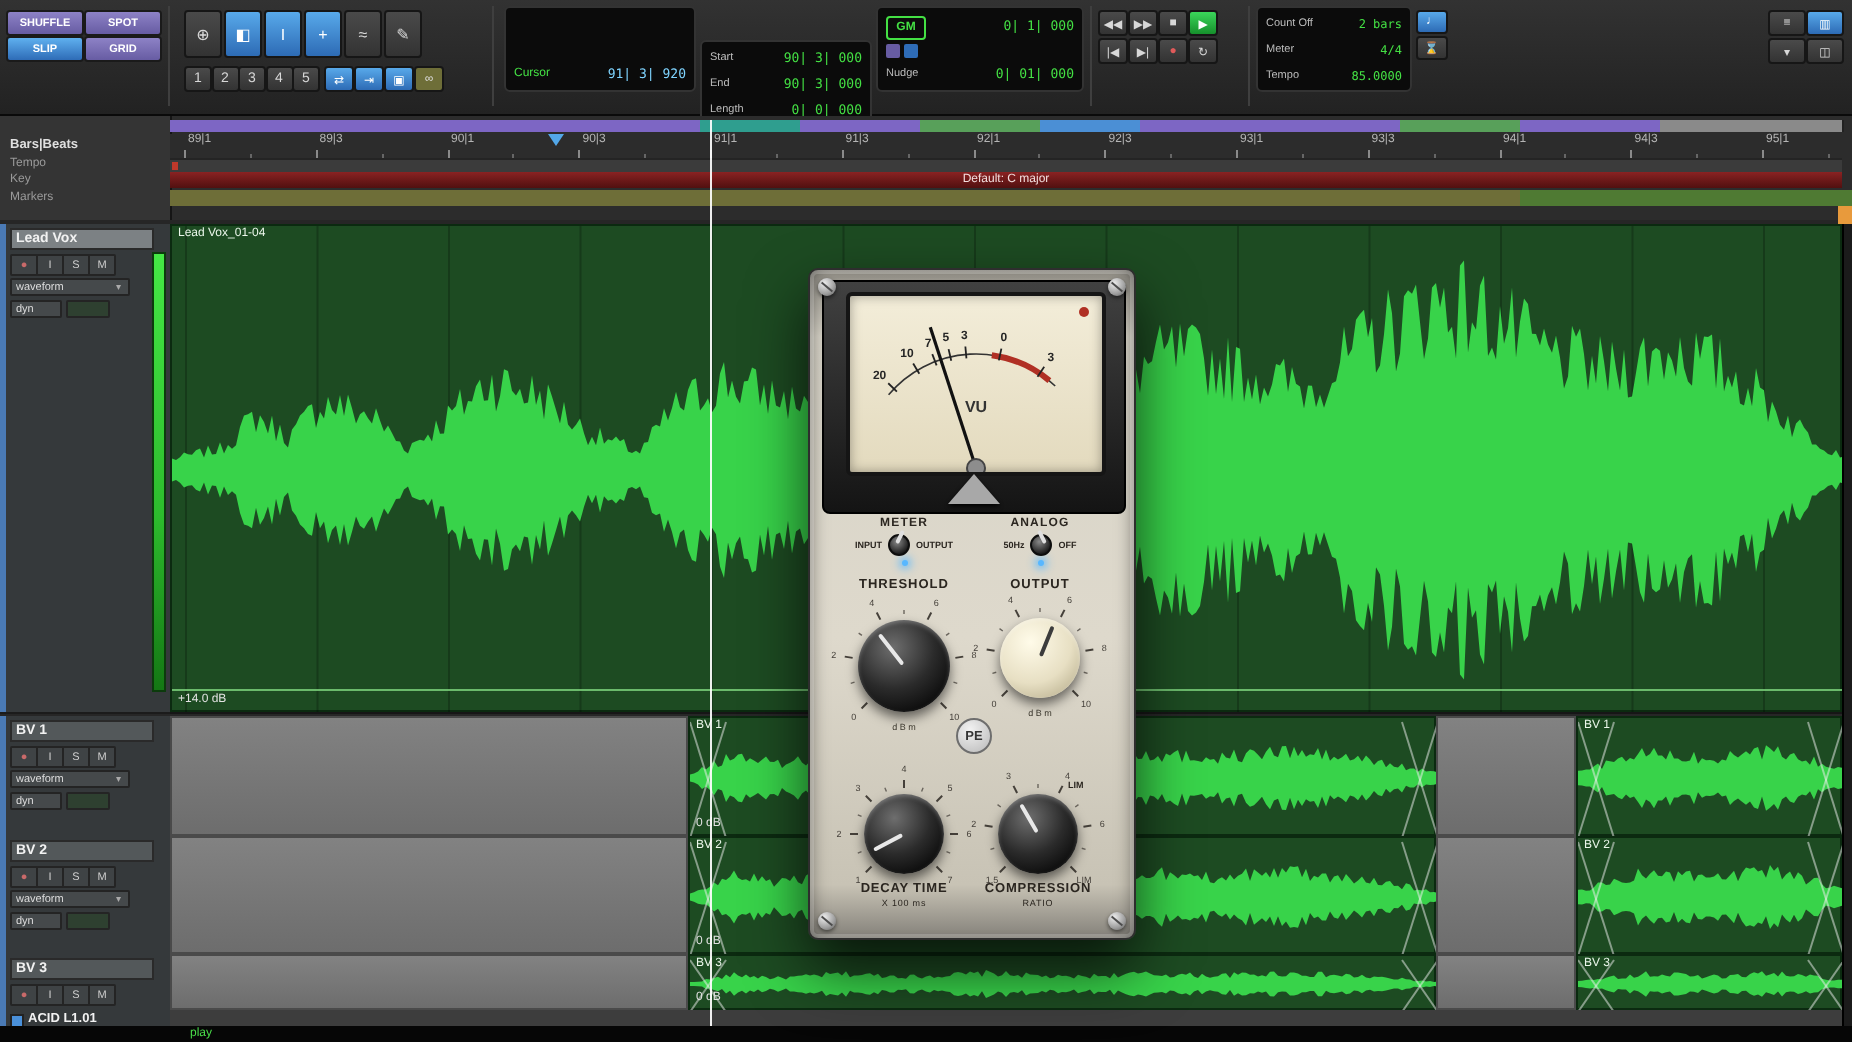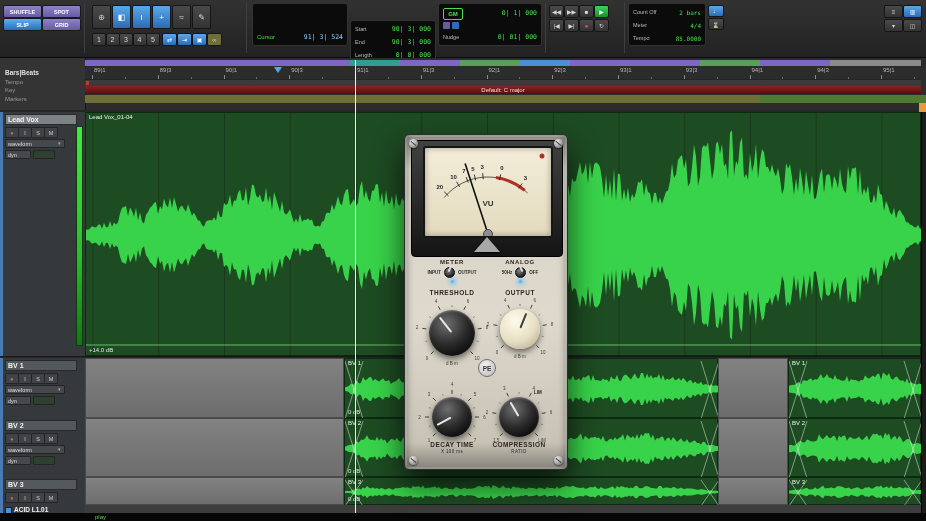--- a/index.html
+++ b/index.html
@@ -151,21 +151,21 @@
       </div>
     <div class="tbtn2 blue small" style="left:162px;top:33px;width:13px;height:11px">⇄</div>
     <div class="tbtn2 blue small" style="left:177px;top:33px;width:13px;height:11px">⇥</div>
     <div class="tbtn2 blue small" style="left:192px;top:33px;width:13px;height:11px">▣</div>
     <div class="tbtn2 small" style="left:207px;top:33px;width:13px;height:11px;background:#6e6e38;color:#ddd">∞</div>
     <div class="vsep" style="left:246px"></div>
 
     <div class="lcd" style="left:252px;top:3px;width:94px;height:41px">
       <div class="row3" style="bottom:2px;top:auto">
         <span class="green" style="font-size:6px">Cursor</span>
-        <span class="mono blueval" style="font-size:6.5px">91| 3| 524</span>
+        <span class="mono blueval" style="font-size:6.5px">91| 3| 920</span>
       </div>
     </div>
 
     <div class="lcd" style="left:350px;top:20px;width:84px;height:41px">
       <div class="row3" style="top:2px">
           <span class="lcdlab">Start</span>
           <span class="mono green" style="font-size:6.5px">90| 3| 000</span>
         </div>
       <div class="row3" style="top:15px">
           <span class="lcdlab">End</span>

